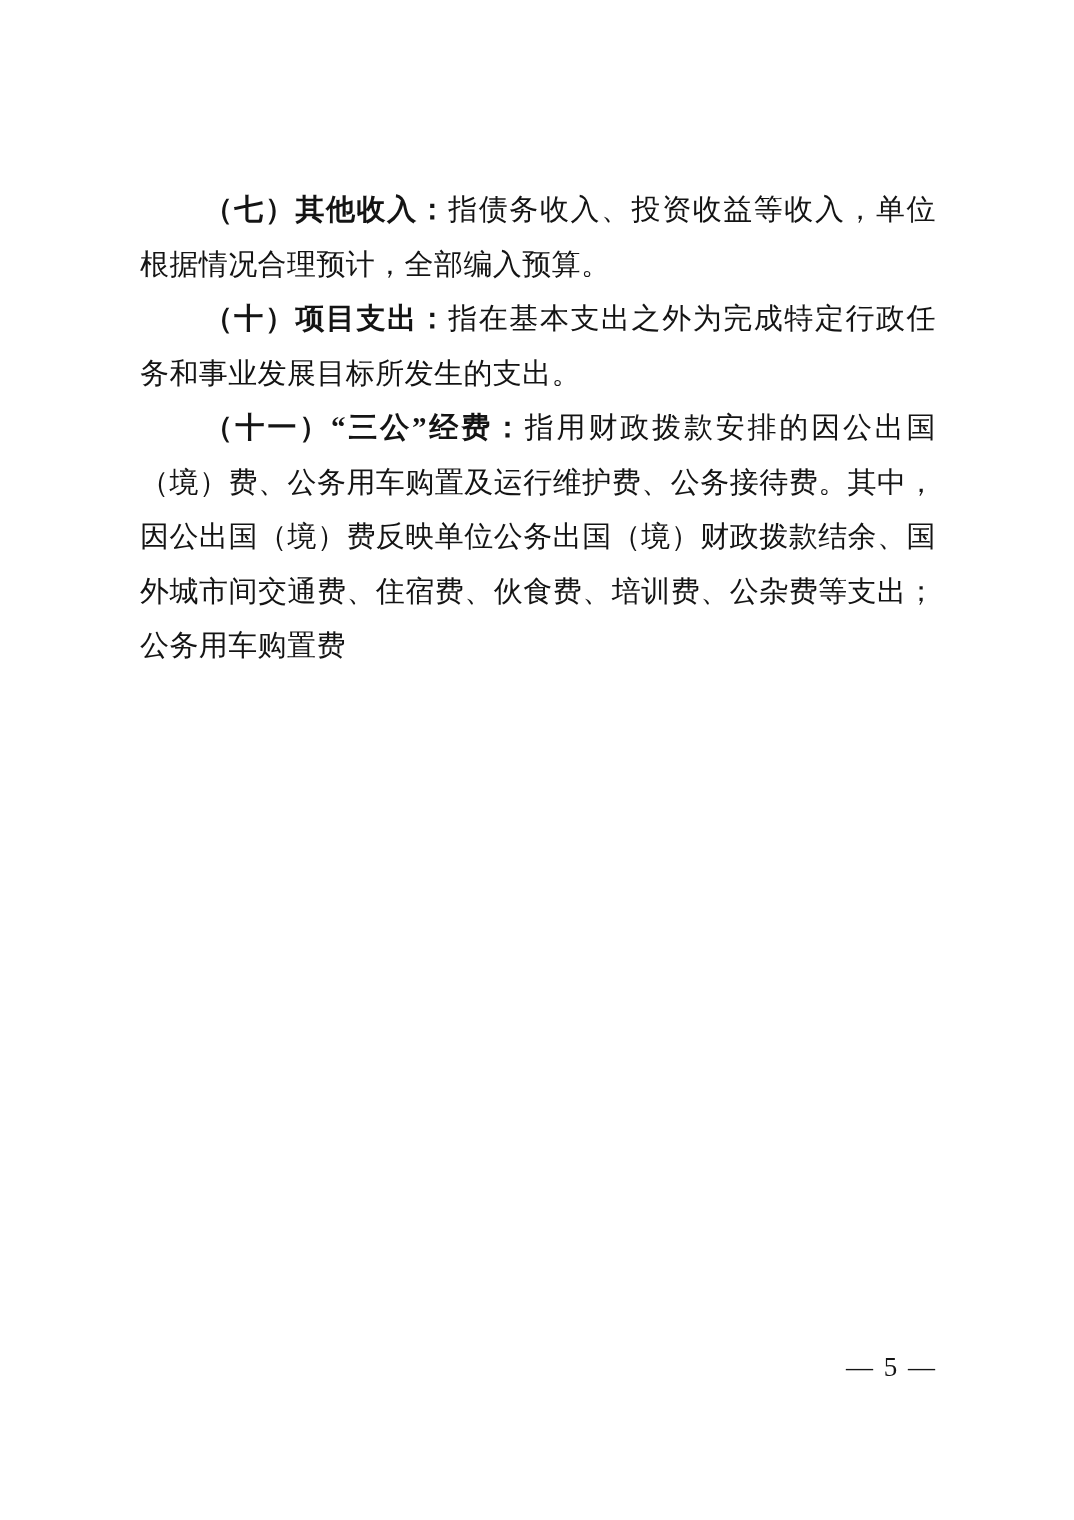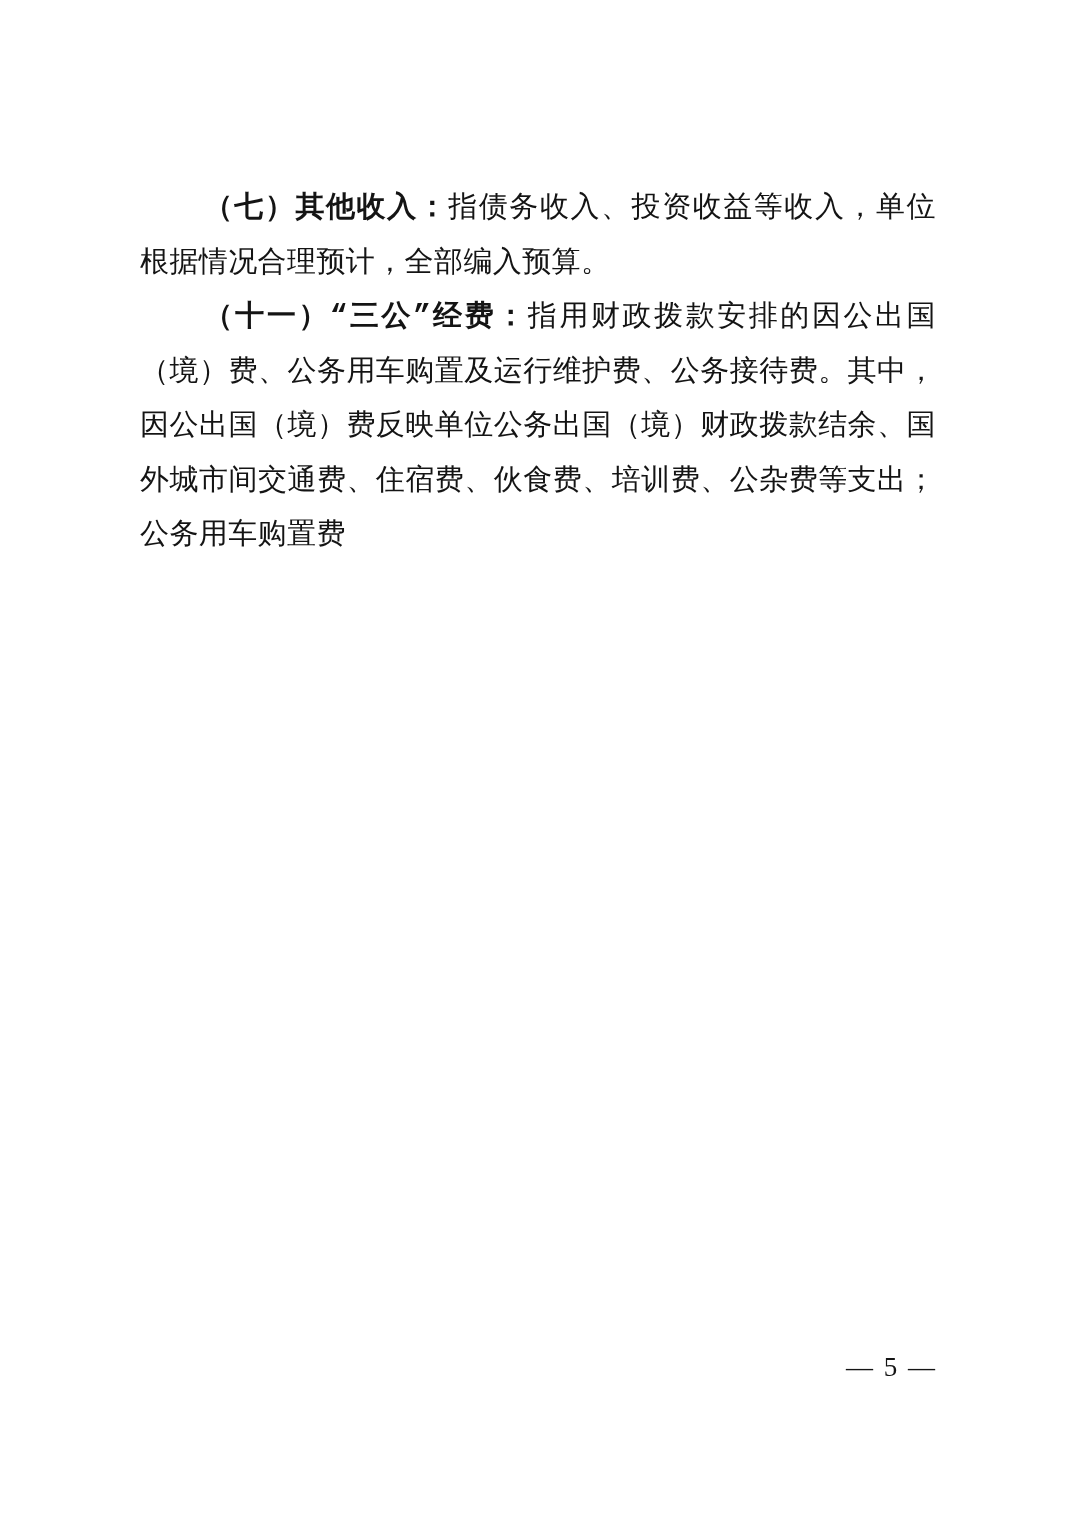--- a/index.html
+++ b/index.html
@@ -24,21 +24,20 @@
   }
   .para {
     margin: 0;
     font-size: 29px;
     line-height: 54.5px;
     text-align: justify;
     text-justify: inter-character;
     text-indent: 2.2em;
     letter-spacing: 0.4px;
     word-break: break-all;
-    font-family: Liberation Mono, monospace;
   }
   .para .heading {
     font-weight: bold;
   }
   .page-number {
     position: absolute;
     top: 1352px;
     right: 137px;
     font-size: 27px;
     letter-spacing: 2px;
@@ -49,19 +48,20 @@
 </head>
 <body>
 
 <div class="page">
   <div class="content">
 
     <p class="para"><span class="heading">（七）其他收入：</span><span>指债务收入、投资收益等收入，单位根据情况合理预计，全部编入预算。</span></p>
 
 
 
+    <p class="para"><span class="heading">（十）项目支出：</span><span>指在基本支出之外为完成特定行政任务和事业发展目标所发生的支出。</span></p>
 
     <p class="para"><span class="heading">（十一）“三公”经费：</span><span>指用财政拨款安排的因公出国（境）费、公务用车购置及运行维护费、公务接待费。其中，因公出国（境）费反映单位公务出国（境）财政拨款结余、国外城市间交通费、住宿费、伙食费、培训费、公杂费等支出；公务用车购置费</span></p>
 
   </div>
 
   <div class="page-number">— 5 —</div>
 </div>
 
 </body></html>

